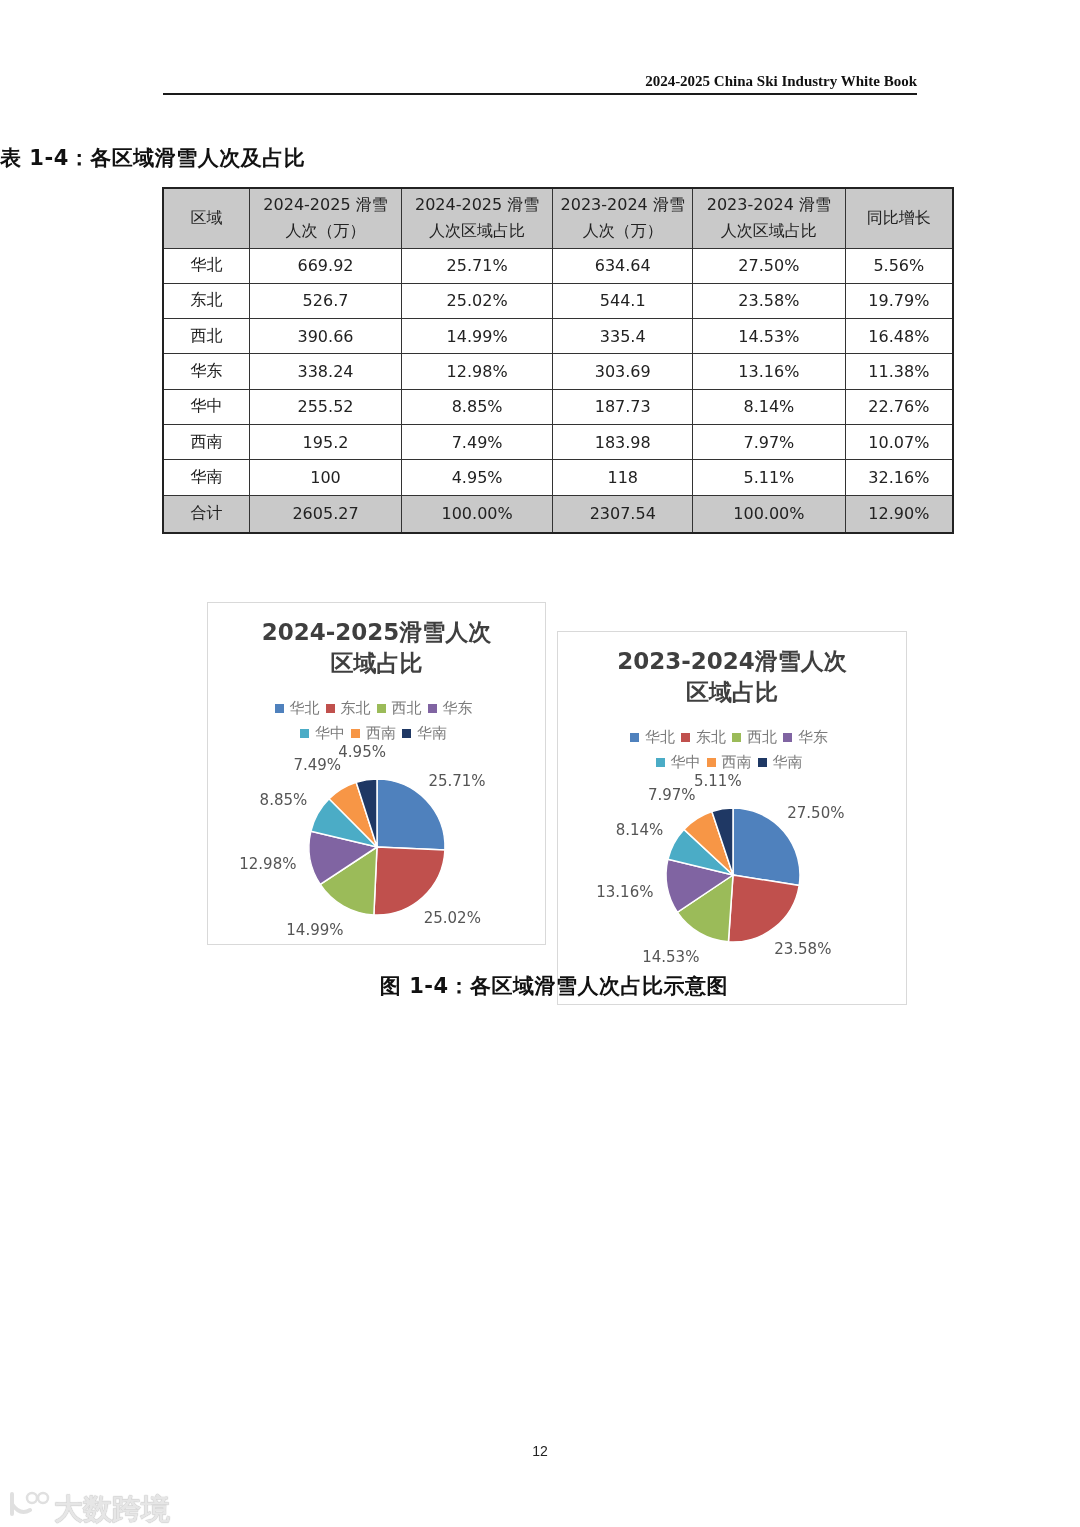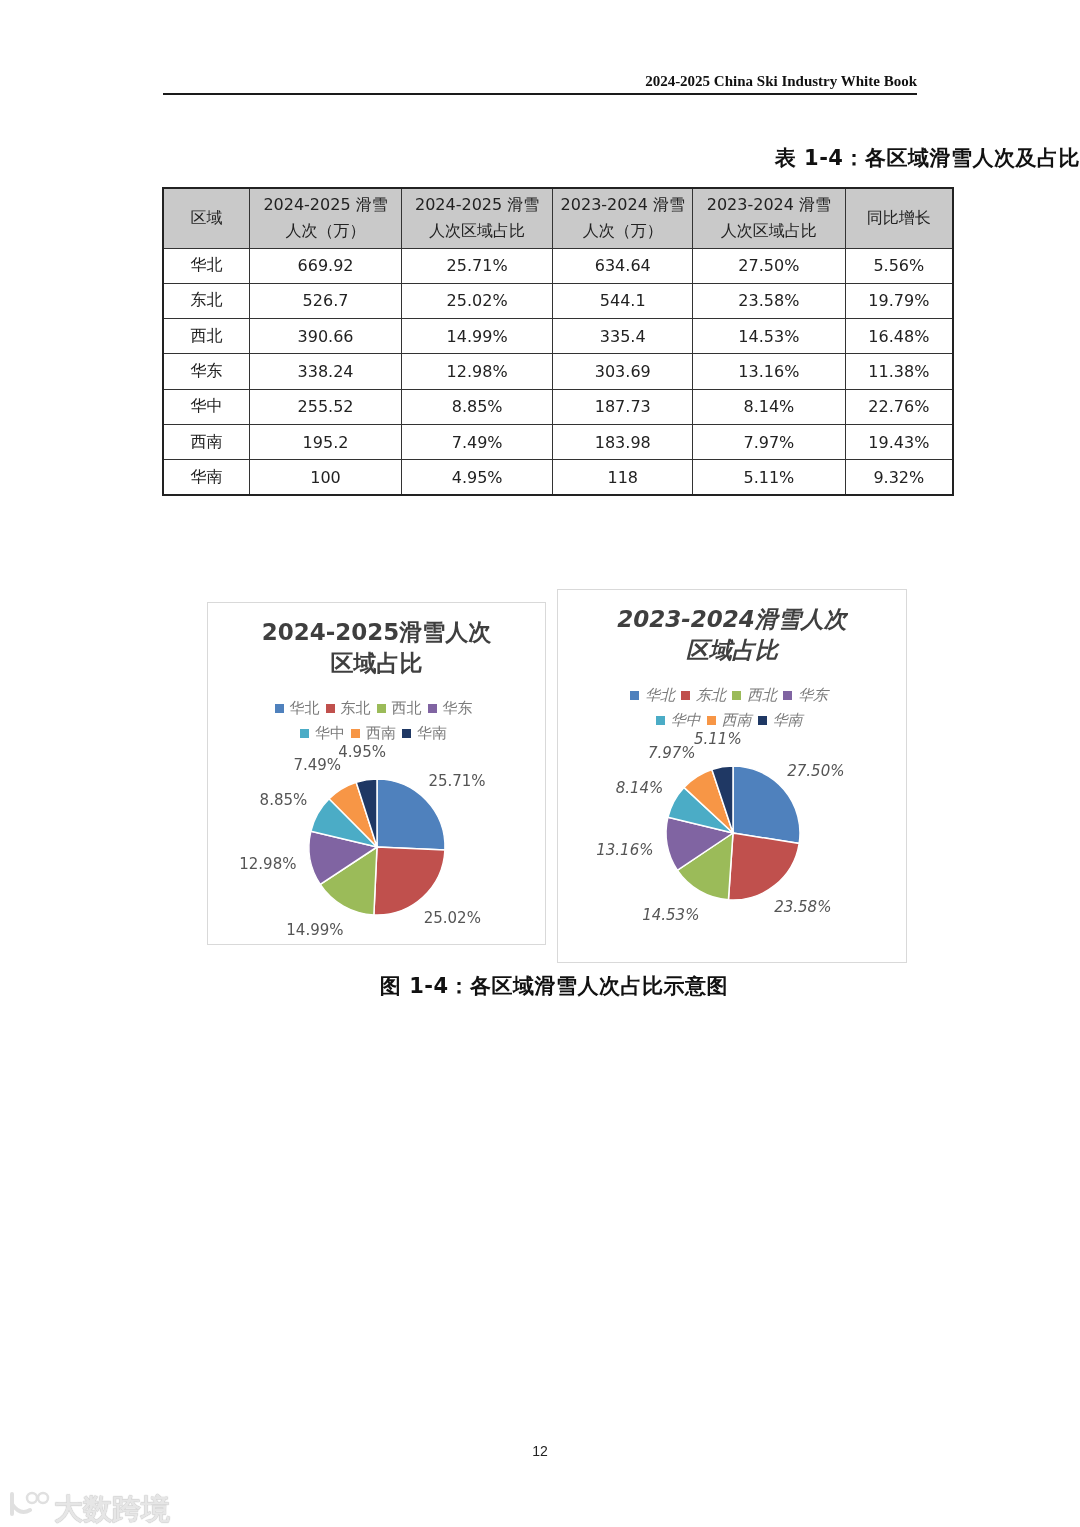--- a/index.html
+++ b/index.html
@@ -9,21 +9,21 @@
     .running-header {
       position: absolute; left: 163px; top: 64px; width: 754px; height: 24px;
       border-bottom: 2px solid #1a1a1a;
       text-align: right;
       font-family: "Liberation Serif", "DejaVu Serif", serif;
       font-weight: bold; font-size: 15px; line-height: 20px; color: #111; margin-top: 7px;
     }
 
     .table-title {
       position: absolute; left: 0; width: 1080px; top: 144px;
-      text-align: right; font-weight: bold; font-size: 21px; color: #111; letter-spacing: 0.5px;
+      text-align: left; font-weight: bold; font-size: 21px; color: #111; letter-spacing: 0.5px;
     }
 
     table.data-table {
       position: absolute; left: 162px; top: 187px; width: 792px;
       border-collapse: collapse; border: 2px solid #222;
       font-size: 16px; color: #222;
     }
     table.data-table th, table.data-table td {
       border: 1.5px solid #333; text-align: center; font-weight: normal;
     }
@@ -31,21 +31,21 @@
       background: #c9c9c9; height: 60px; line-height: 26px; font-size: 16px; padding: 2px 4px;
     }
     table.data-table tbody td { height: 35.3px; }
     table.data-table tbody tr.total td { background: #c9c9c9; height: 38px; }
     table.data-table td.region { font-size: 16px; }
 
     .chart-card {
       position: absolute; background: #fff; border: 1.5px solid #d9d9d9;
     }
     .chart-card.left { left: 207px; top: 602px; width: 339px; height: 343px; }
-    .chart-card.right { left: 557px; top: 589px; width: 350px; height: 374px; font-style: italic; }
+    .chart-card.right { left: 557px; top: 631px; width: 350px; height: 374px; }
     .chart-title {
       position: absolute; left: 0; width: 100%; top: 14px;
       text-align: center; font-weight: bold; font-size: 23px; line-height: 31px; color: #3f3f3f;
     }
     .legend {
       position: absolute; left: 0; width: 100%; top: 93px;
       display: flex; flex-wrap: wrap; justify-content: center;
       font-size: 15px; color: #7a7a7a; line-height: 25px;
       padding: 0 58px;
     }
@@ -140,29 +140,37 @@
         <td>187.73</td>
         <td>8.14%</td>
         <td>22.76%</td>
       </tr>
       <tr>
         <td class="region">西南</td>
         <td>195.2</td>
         <td>7.49%</td>
         <td>183.98</td>
         <td>7.97%</td>
-        <td>19.43%</td>
+        <td>10.07%</td>
       </tr>
       <tr>
         <td class="region">华南</td>
         <td>100</td>
         <td>4.95%</td>
         <td>118</td>
         <td>5.11%</td>
-        <td>9.32%</td>
+        <td>32.16%</td>
+      </tr>
+      <tr class="total">
+        <td>合计</td>
+        <td>2605.27</td>
+        <td>100.00%</td>
+        <td>2307.54</td>
+        <td>100.00%</td>
+        <td>12.90%</td>
       </tr>
     </tbody>
 </table>
 
 <div class="chart-card left">
   <div class="chart-title">
     <span>2024-2025滑雪人次</span><br><span>区域占比</span>
   </div>
   <div class="legend">
       <span class="legend-item">

